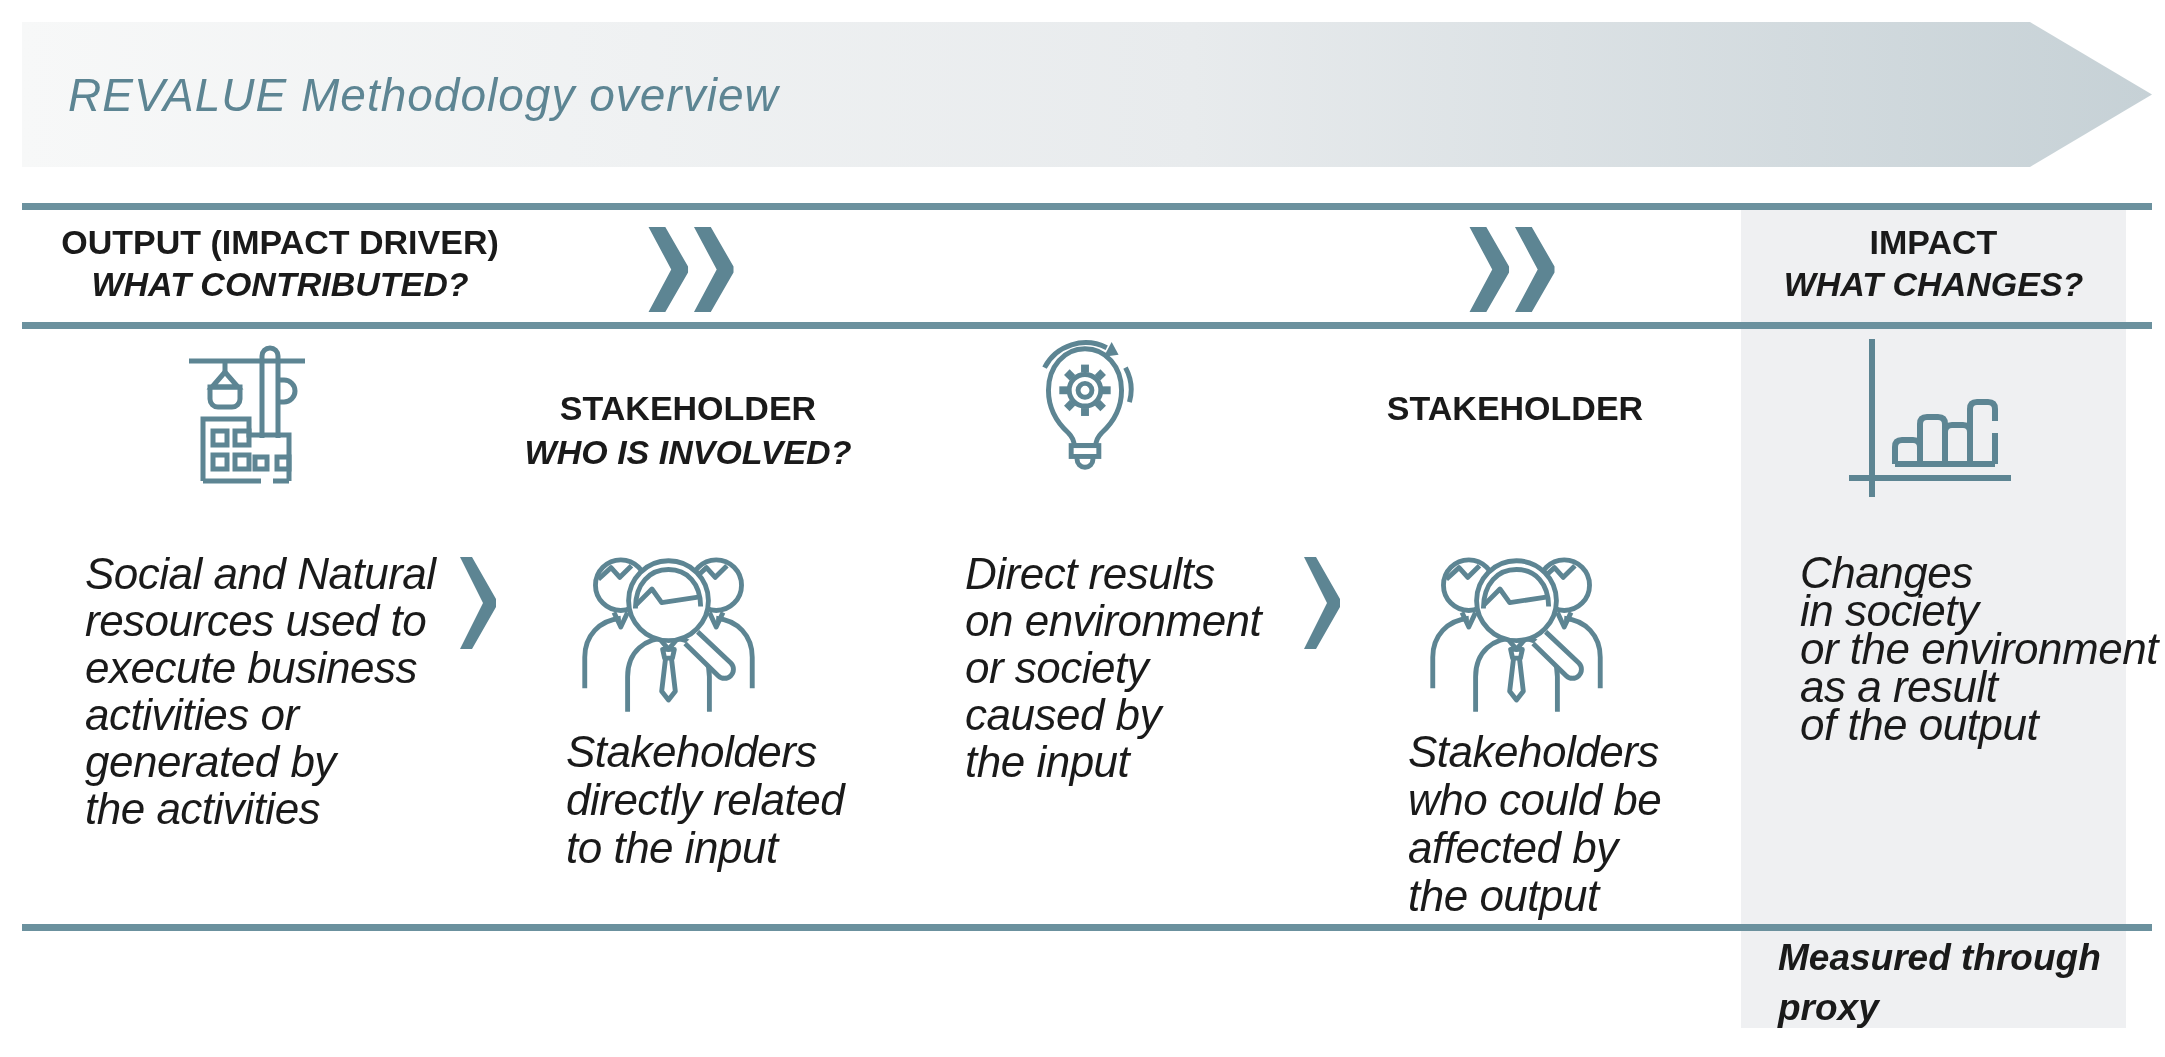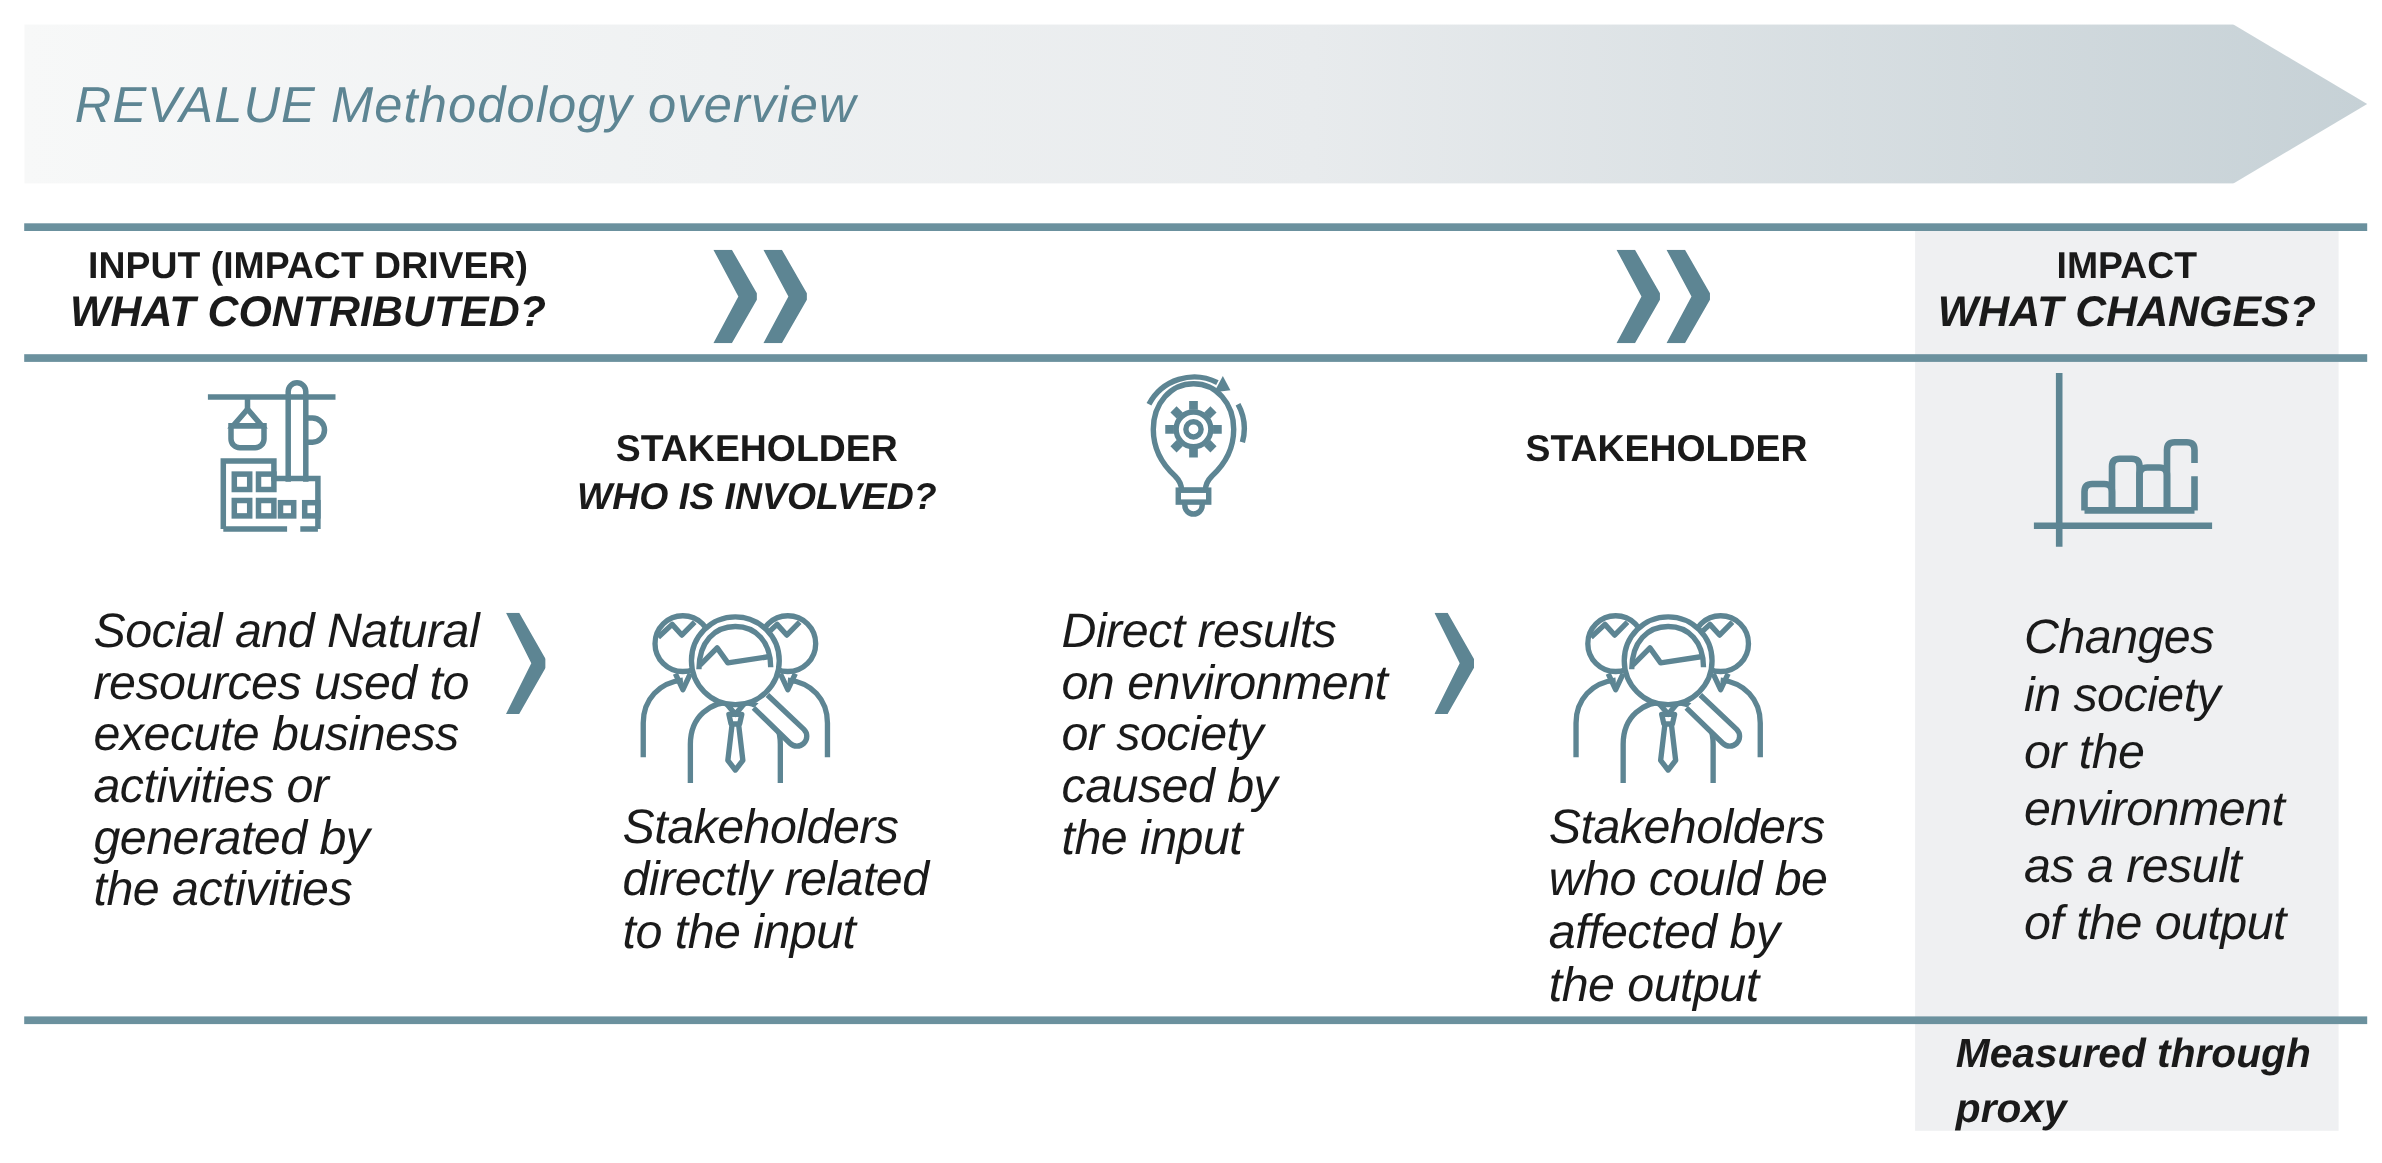--- a/index.html
+++ b/index.html
@@ -21,39 +21,39 @@
   
   .gray-col{position:absolute;left:1741px;top:210px;width:385px;height:818px;background:var(--graycol);}
 
   
   .rule{position:absolute;left:22px;width:2130px;height:7px;background:var(--line);}
   .rule.top{top:203px;} .rule.mid{top:322px;} .rule.bottom{top:924px;}
 
   
   .hcell{position:absolute;top:221px;text-align:center;color:var(--ink);line-height:42px;}
   .hcell .t{font-size:34px;font-weight:700;}
-  .hcell .s{font-size:39px;font-weight:700;font-style:italic;}
+  .hcell .s{font-size:34px;font-weight:700;font-style:italic;}
   .hcell.c1{left:30px;width:500px;}
   .hcell.c2{left:855px;width:500px;}
   .hcell.c3{left:1741px;width:385px;}
 
   
   .shead{position:absolute;top:366px;width:500px;text-align:center;color:var(--ink);line-height:44px;}
   .shead .t{font-size:34px;font-weight:700;margin-top:20px;}
   .shead .s{font-size:34px;font-weight:700;font-style:italic;}
   .shead.s1{left:438px;} .shead.s2{left:1265px;}
 
   
   .desc{position:absolute;font-size:44px;font-style:italic;color:var(--ink);
     line-height:47px;white-space:pre-line;letter-spacing:-0.5px;}
   .desc.input{left:85px;top:550px;}
   .desc.s1{left:566px;top:728px;line-height:48px;}
   .desc.output{left:965px;top:550px;}
   .desc.s2{left:1408px;top:728px;line-height:48px;}
-  .desc.impact{left:1840px;top:554px;line-height:52px;}
+  .desc.impact{left:1800px;top:554px;line-height:38px;}
 
   .footnote{position:absolute;left:1778px;top:933px;font-size:37px;font-weight:700;
     font-style:italic;color:var(--ink);line-height:50px;white-space:pre-line;}
 
   
   .ic{position:absolute;color:var(--teal);}
   .ic svg{display:block;width:100%;height:100%;}
   .ic.crane{left:185px;top:340px;width:124px;height:144px;}
   .ic.bulb{left:1035px;top:333px;width:100px;height:160px;}
   .ic.chart{left:1845px;top:335px;width:170px;height:170px;}
@@ -73,21 +73,21 @@
     <h1>REVALUE Methodology overview</h1>
   </div>
 
   <div class="gray-col"></div>
 
   <div class="rule top"></div>
   <div class="rule mid"></div>
   <div class="rule bottom"></div>
 
   <div class="hcell c1">
-    <div class="t">INPUT (IMPACT DRIVER)</div>
+    <div class="t">OUTPUT (IMPACT DRIVER)</div>
     <div class="s">WHAT CONTRIBUTED?</div>
   </div>
 
   <div class="ic dchev1">
     <svg viewBox="0 0 88 86">
         <g fill="currentColor">
       <polygon points="0,0 17,0 40,40 40,46 17,86 0,86 23,43"></polygon>
       <polygon points="46,0 63,0 86,40 86,46 63,86 46,86 69,43"></polygon>
     </g>
       </svg>

